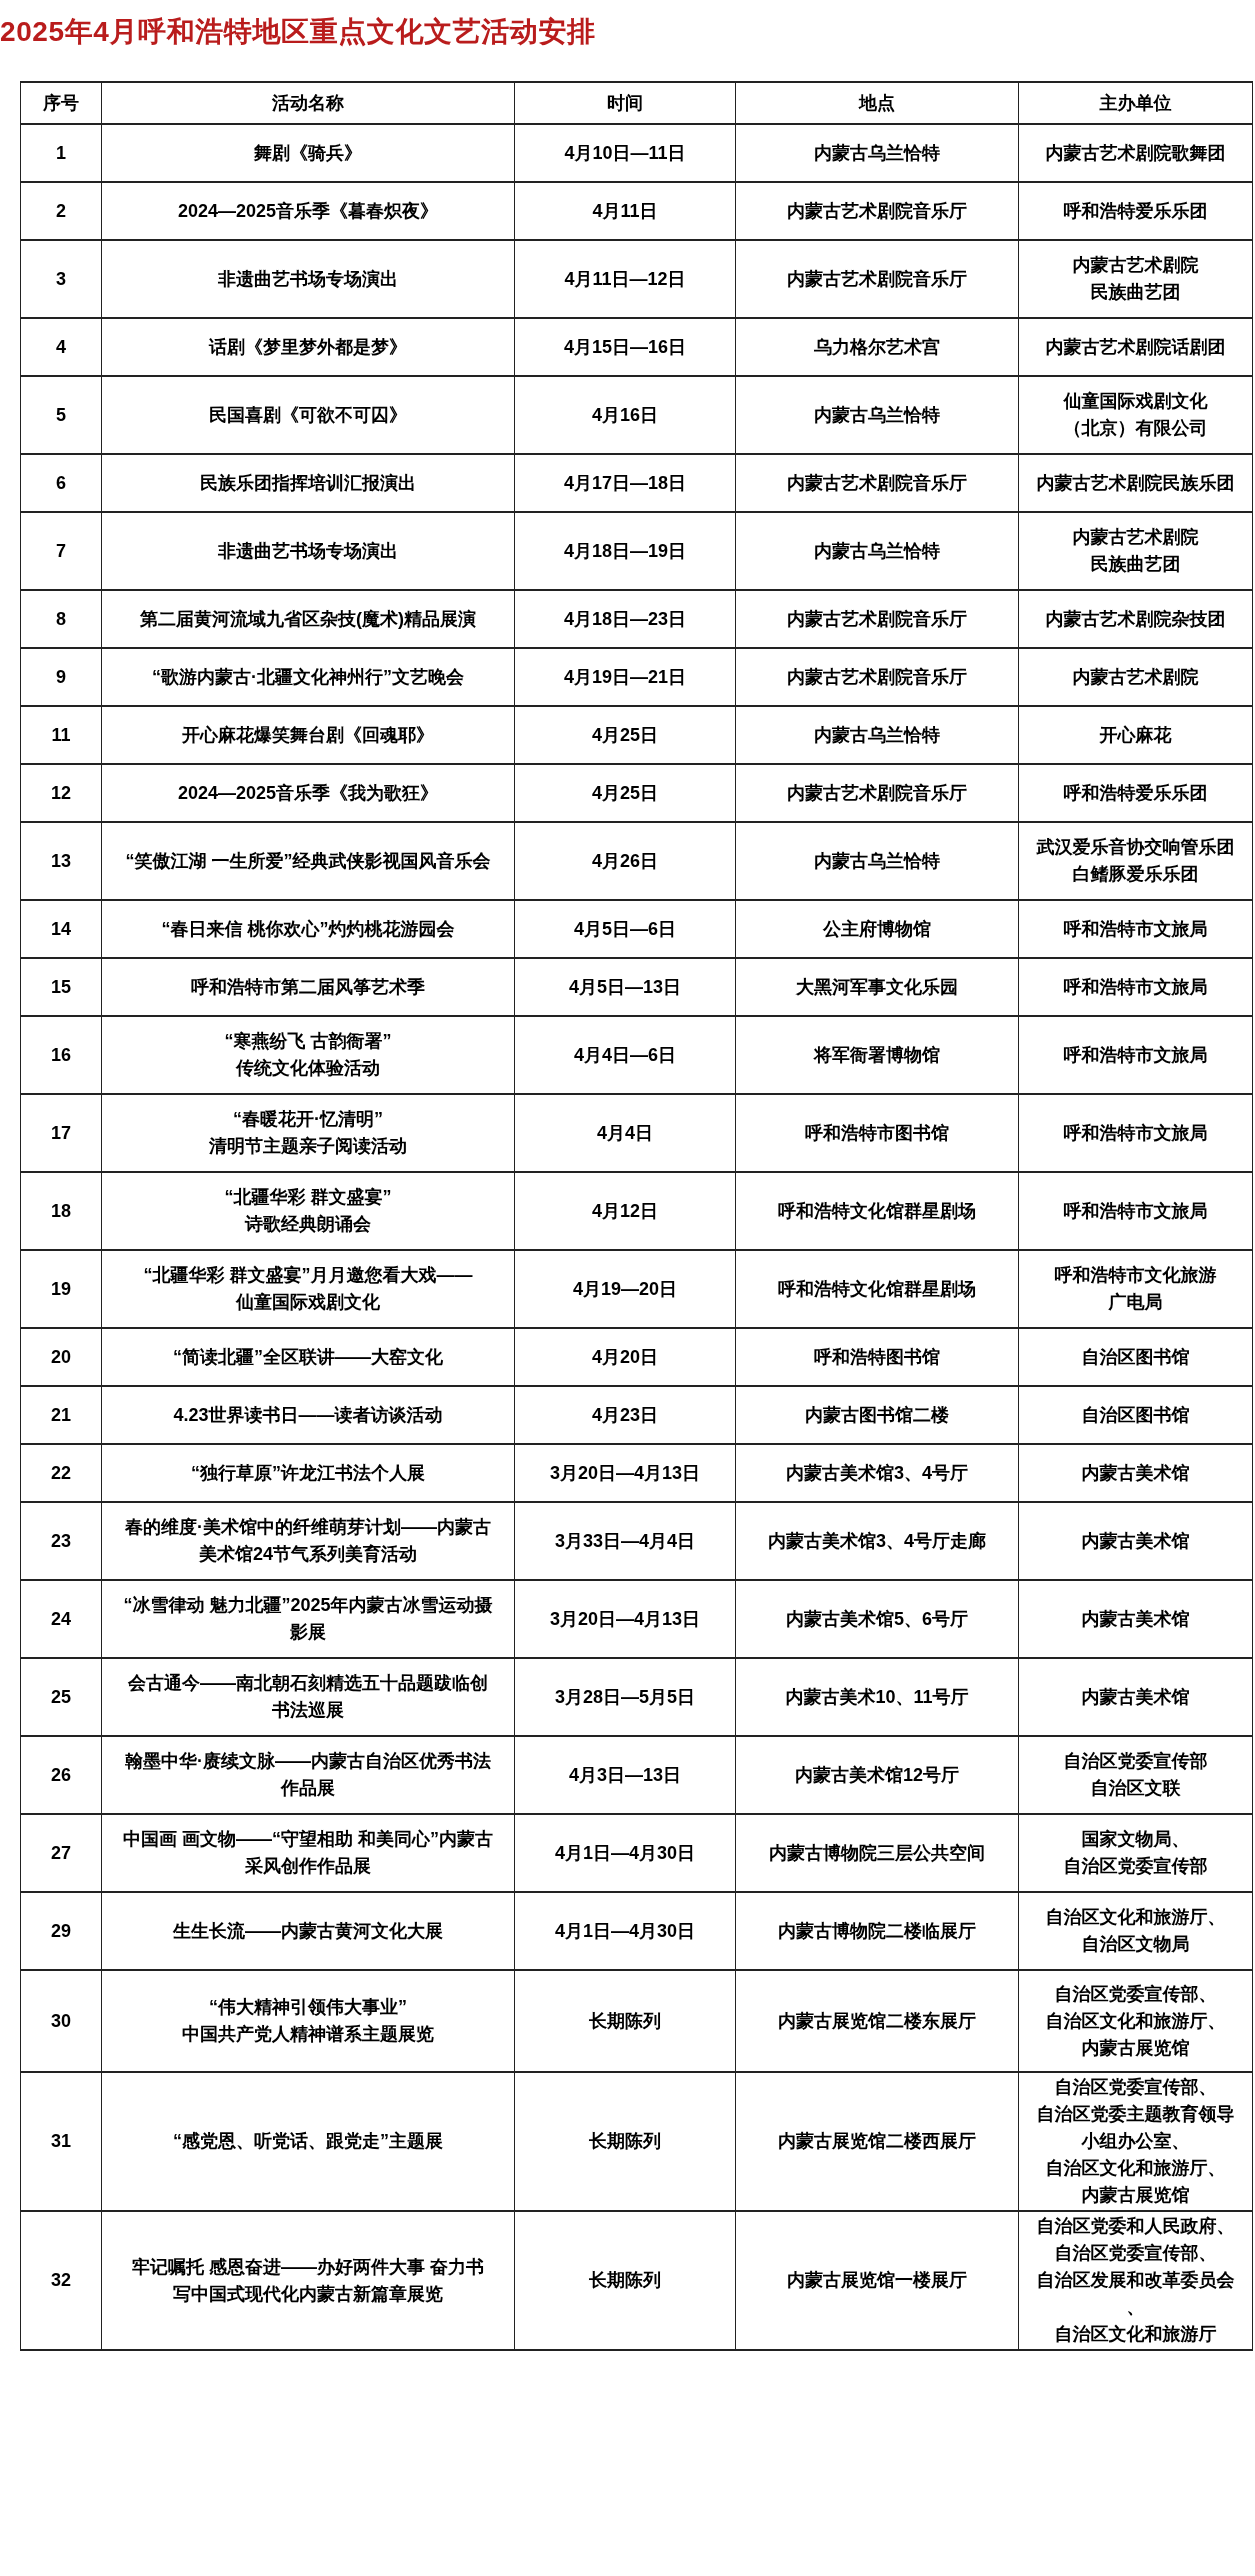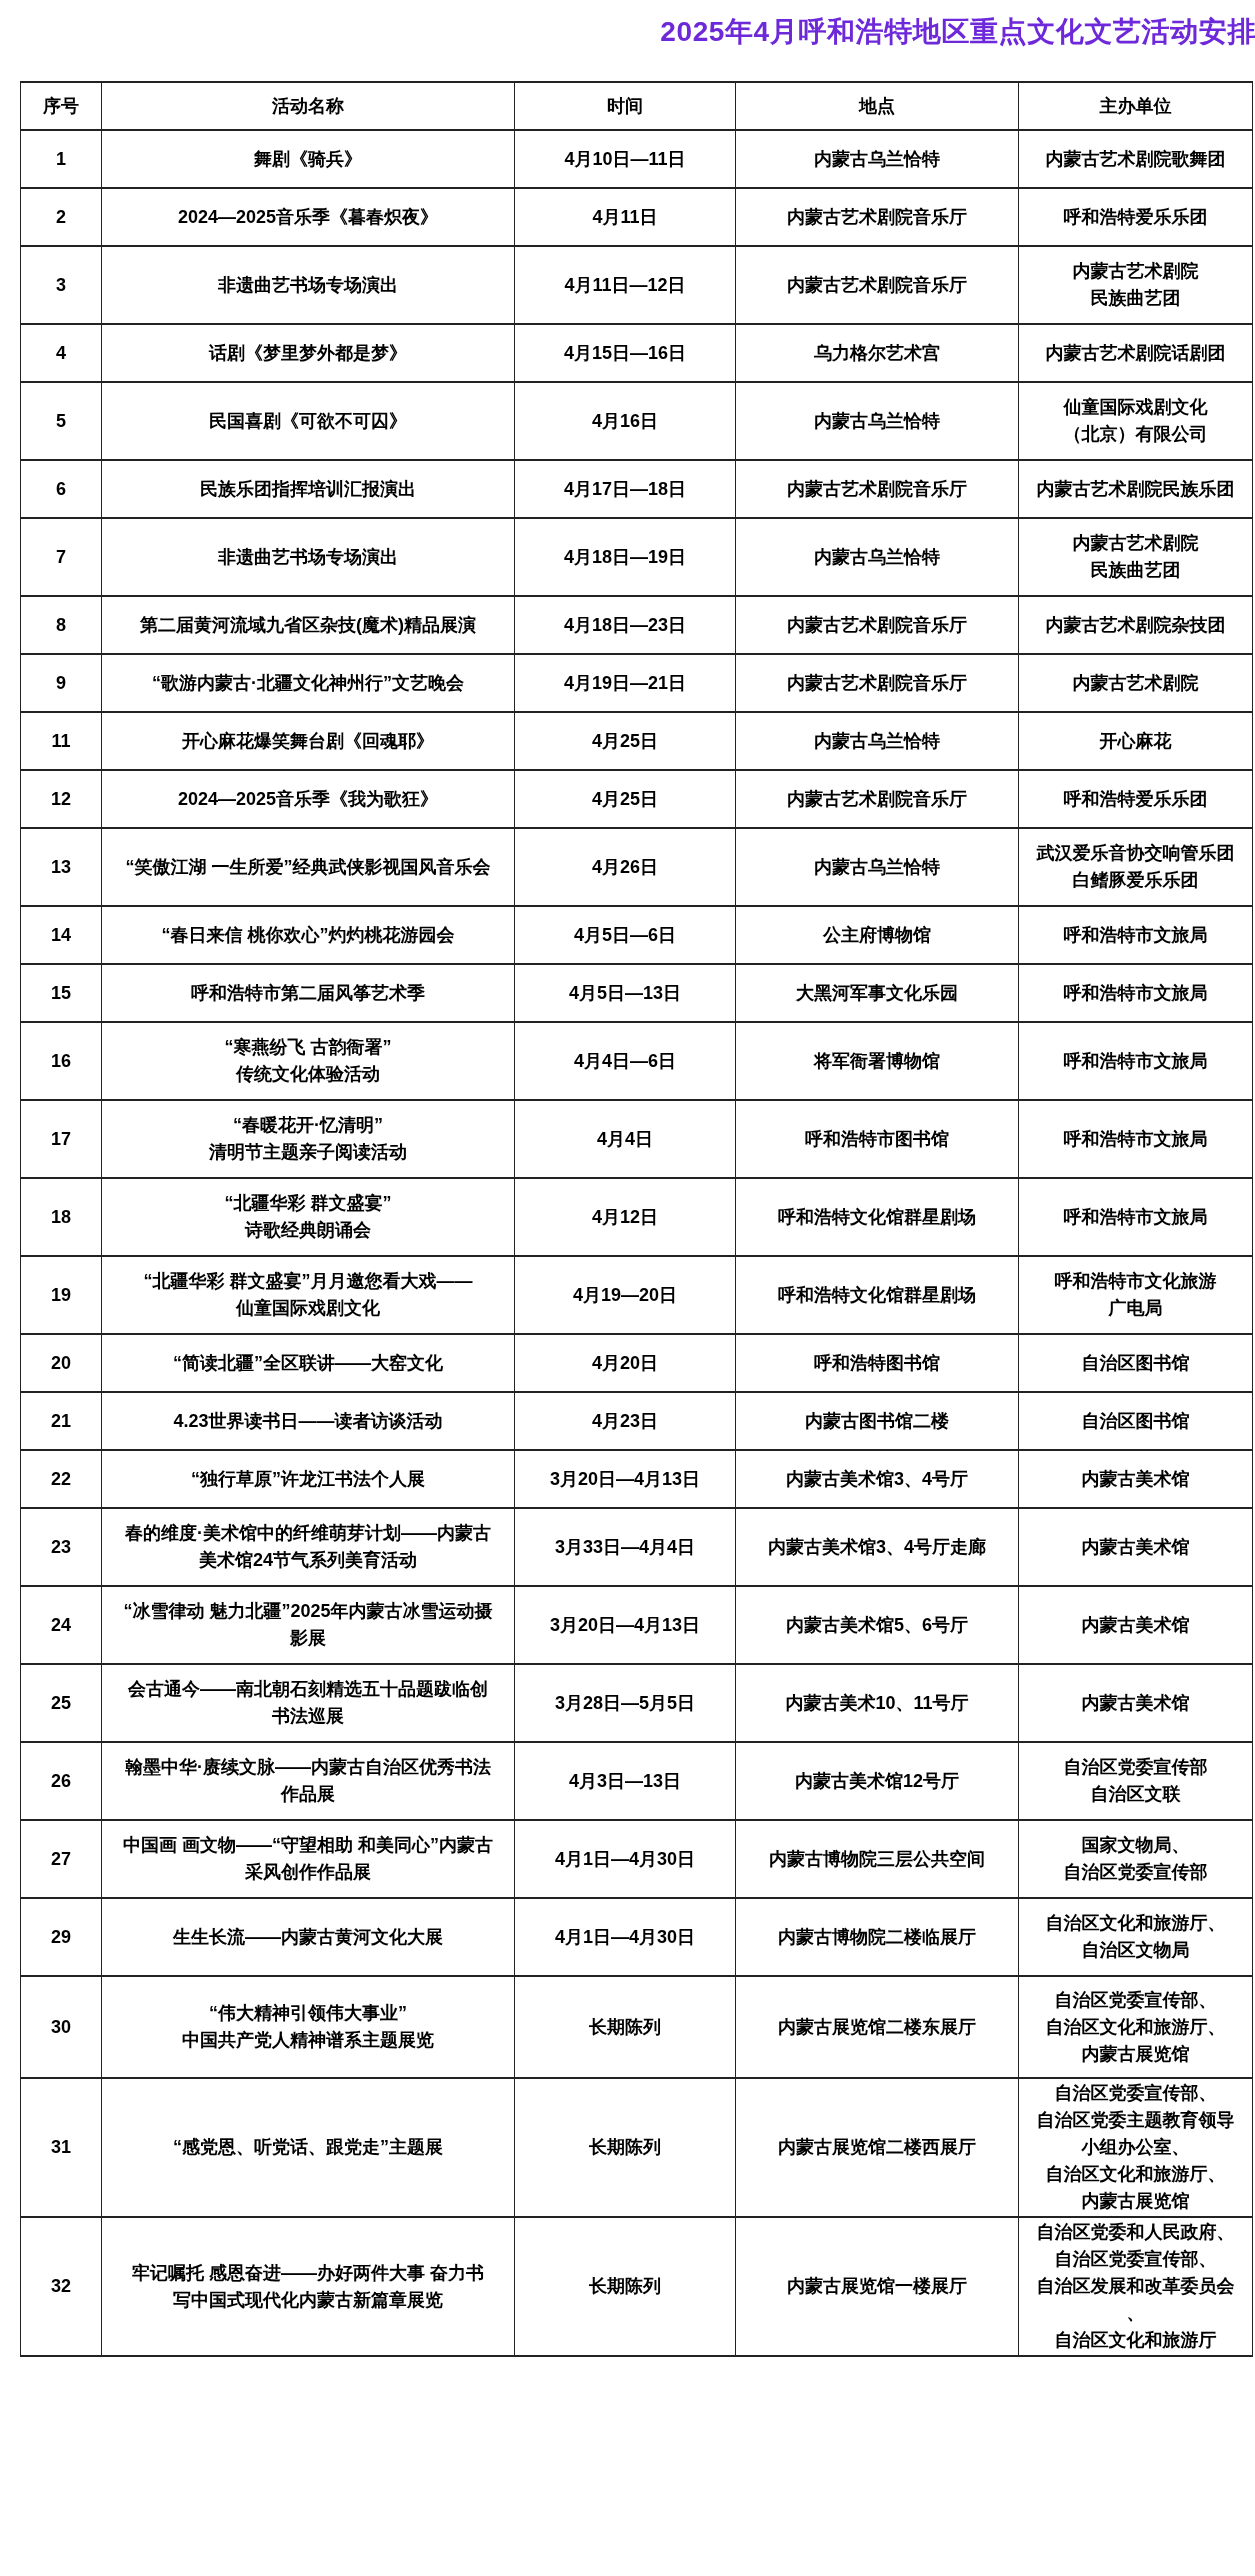--- a/index.html
+++ b/index.html
@@ -5,22 +5,22 @@
   html, body { margin: 0; padding: 0; }
   body {
     width: 1256px; height: 2576px;
     background: #ffffff;
     font-family: "Liberation Sans", sans-serif;
     color: #000000;
   }
   .page { position: relative; width: 1256px; height: 2576px; overflow: hidden; background: #fff; }
   .page-title {
     position: absolute; top: 13.3px; left: 0; width: 100%;
-    text-align: right;
-    font-size: 28px; font-weight: bold; color: #6d28d9;
+    text-align: left;
+    font-size: 28px; font-weight: bold; color: #b91c1c;
     letter-spacing: 0.6px;
   }
   table.events {
     position: absolute; top: 81px; left: 20px;
     width: 1232px;
     border-collapse: collapse;
     table-layout: fixed;
   }
   table.events th, table.events td {
     border-left: 1.1px solid #222222;
@@ -31,21 +31,21 @@
     font-weight: bold;
     color: #000000;
     text-align: center;
     vertical-align: middle;
     white-space: pre-line;
     line-height: 1.5;
     padding: 1.1px 5.6px;
     box-sizing: border-box;
     overflow: hidden;
   }
-  tr.hdr  { height: 48px; padding-left: 8px; }
+  tr.hdr  { height: 42px; padding-left: 8px; }
   tr.h1   { height: 58px; }
   tr.h2   { height: 78px; }
   tr.h3   { height: 102px; }
   tr.h5   { height: 139px; }
 </style>
 </head>
 <body>
 
 <div class="page">
   <div class="page-title">2025年4月呼和浩特地区重点文化文艺活动安排</div>

